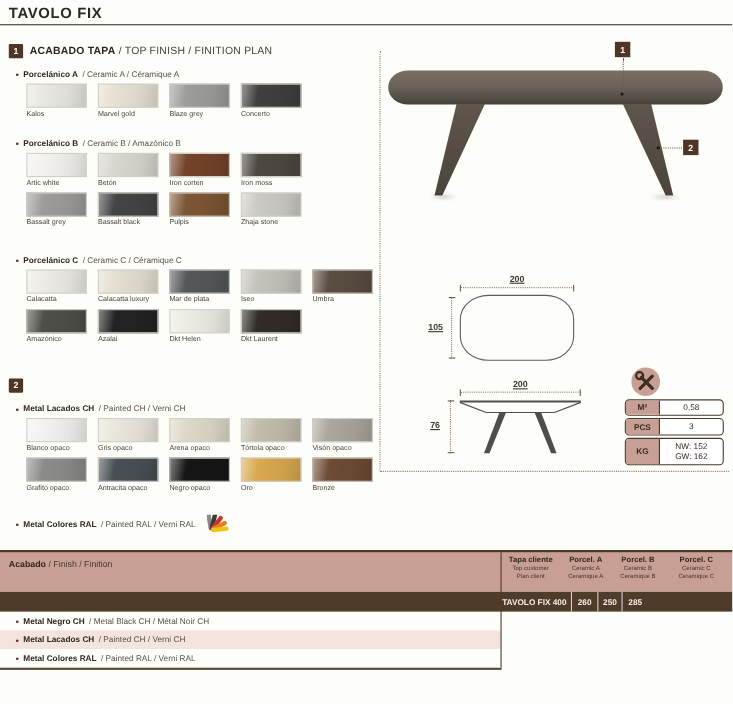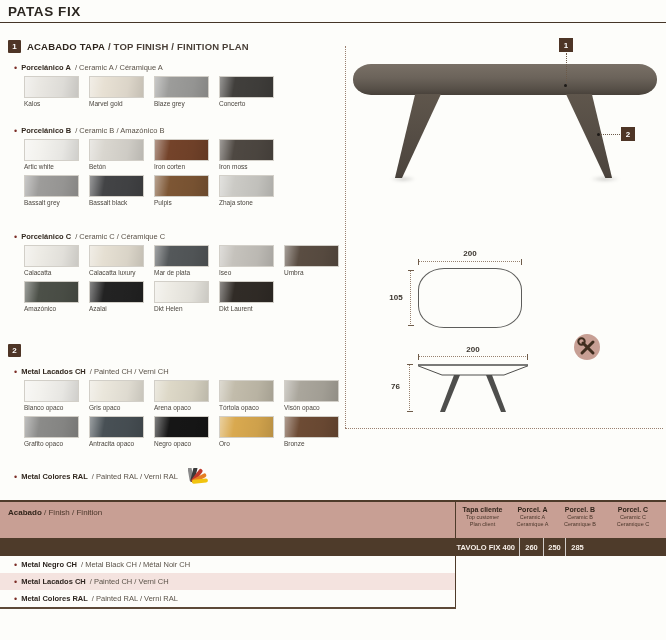--- a/index.html
+++ b/index.html
@@ -7,21 +7,21 @@
   .page{position:relative;width:666px;height:640px;overflow:hidden;background:#fdfdfa;}
 
   
   .page-title{position:absolute;left:8px;top:4px;font-size:13.5px;font-weight:bold;letter-spacing:.6px;color:#2b2620;}
   .title-rule{position:absolute;left:0;top:22px;width:666px;height:0;border-top:1.6px solid #453527;}
 
   
   .sec-head{position:absolute;display:flex;align-items:center;gap:6px;}
   .numbox{width:13px;height:13px;background:#4e3526;color:#fff;font-size:8px;font-weight:bold;
           display:flex;align-items:center;justify-content:center;border-radius:1px;}
-  .sec-title{font-size:9.5px;color:#4a4038;letter-spacing:.2px;font-weight:bold;}
+  .sec-title{font-size:9.5px;color:#4a4038;letter-spacing:.2px;}
   .sec-title b{color:#2e251d;}
 
   
   .finish-groups{position:absolute;left:8px;top:0;width:336px;}
   .fg{position:absolute;left:0;width:336px;}
   .fg:nth-child(1){top:63px;}
   .fg:nth-child(2){top:126px;}
   .fg:nth-child(3){top:232px;}
   .leg-groups .fg{top:367px;}
   .fg:nth-child(2) .swatches{width:270px;}
@@ -56,21 +56,21 @@
   .callout{position:absolute;width:14px;height:14px;background:#4e3526;color:#fff;font-size:8px;font-weight:bold;
            display:flex;align-items:center;justify-content:center;}
   .c1-line{position:absolute;left:566px;top:53px;height:30px;width:0;border-left:1px dotted #6b5a49;}
   .c1-dot{position:absolute;left:564px;top:84px;width:3px;height:3px;background:#1d1a17;border-radius:50%;}
   .c2-line{position:absolute;left:600px;top:134px;width:20px;height:0;border-top:1px dotted #6b5a49;}
   .c2-dot{position:absolute;left:597px;top:133px;width:3px;height:3px;background:#1d1a17;border-radius:50%;}
 
   
   .med-head{position:absolute;left:352px;top:218px;display:flex;align-items:center;gap:6px;}
   .med-sq{width:11px;height:11px;background:#6f4e38;}
-  .dimlabel{position:absolute;font-size:8px;font-weight:bold;color:#3b352e;}
+  .dimlabel{position:absolute;font-size:8px;font-weight:bold;color:#3b352e;text-decoration:underline;}
   .t-center{text-align:center;}
   .t-right{text-align:center;}
   .dimh{position:absolute;height:0;border-top:1px dotted #97816f;}
   .dimh::before,.dimh::after{content:'';position:absolute;top:-3px;width:1px;height:6px;background:#6e5b49;}
   .dimh::before{left:0;}.dimh::after{right:0;}
   .dimv{position:absolute;width:0;border-left:1px dotted #97816f;}
   .dimv::before,.dimv::after{content:'';position:absolute;left:-3px;height:1px;width:6px;background:#6e5b49;}
   .dimv::before{top:0;}.dimv::after{bottom:0;}
   .squircle{position:absolute;left:418px;top:268px;width:104px;height:60px;box-sizing:border-box;
             border:1.2px solid #5d5d5b;border-radius:26px/22px;background:#fdfdfa;}
@@ -110,21 +110,21 @@
   .pt-opt b{color:#2e2620;}
   .pt-opt[data-hl="true"]{background:#f4e3df;}
   .pt-vline{position:absolute;left:455px;top:502px;width:1px;height:105px;background:#4e3b2a;}
   .pt-bottom{position:absolute;left:0;top:607px;width:456px;height:2px;background:#5d4938;}
 </style>
 </head>
 <body>
 
 <div class="page">
 
-  <div class="page-title">PATAS FIX</div>
+  <div class="page-title">TAVOLO FIX</div>
   <div class="title-rule"></div>
 
   <div class="sec-head" style="left:8px;top:40px;">
     <span class="numbox">1</span>
     <span class="sec-title"><b>ACABADO TAPA</b><span> / TOP FINISH / FINITION PLAN</span></span>
   </div>
 
   <div class="finish-groups">
 
   <div class="fg">
@@ -350,20 +350,44 @@
   </svg>
   <div class="dimv" style="left:409px;top:364px;height:48px;"></div>
   <div class="dimlabel t-right" style="left:386px;top:382px;width:19px;">76</div>
 
   <svg class="tools-circle" width="28" height="28" viewBox="0 0 28 28">
     <circle cx="14" cy="14" r="13" fill="#c79f94"></circle>
     <line x1="9" y1="20" x2="20" y2="9" stroke="#3f2e1f" stroke-width="3" stroke-linecap="round"></line>
     <line x1="10" y1="10" x2="20" y2="20" stroke="#3f2e1f" stroke-width="3" stroke-linecap="round"></line>
     <circle cx="8.5" cy="8.5" r="3.2" fill="none" stroke="#3f2e1f" stroke-width="2"></circle>
   </svg>
+  <div class="spec-table">
+
+  <div class="spec-row">
+      <div class="spec-label">M²</div>
+      <div class="spec-value">
+        <div>0,58</div>
+        <div></div>
+      </div>
+    </div>
+      <div class="spec-row">
+      <div class="spec-label">PCS</div>
+      <div class="spec-value">
+        <div>3</div>
+        <div></div>
+      </div>
+    </div>
+      <div class="spec-row">
+      <div class="spec-label">KG</div>
+      <div class="spec-value">
+        <div>NW: 152</div>
+        <div>GW: 162</div>
+      </div>
+    </div>
+    </div>
 
   <div class="pt-header">
     <div class="pt-acabado"><b>Acabado</b><span> / Finish / Finition</span></div>
     <div class="pt-cols">
 
     <div class="pt-col">
         <div class="pt-l1">Tapa cliente</div>
         <div class="pt-l2">Top customer</div>
         <div class="pt-l2">Plan client</div>
       </div>

